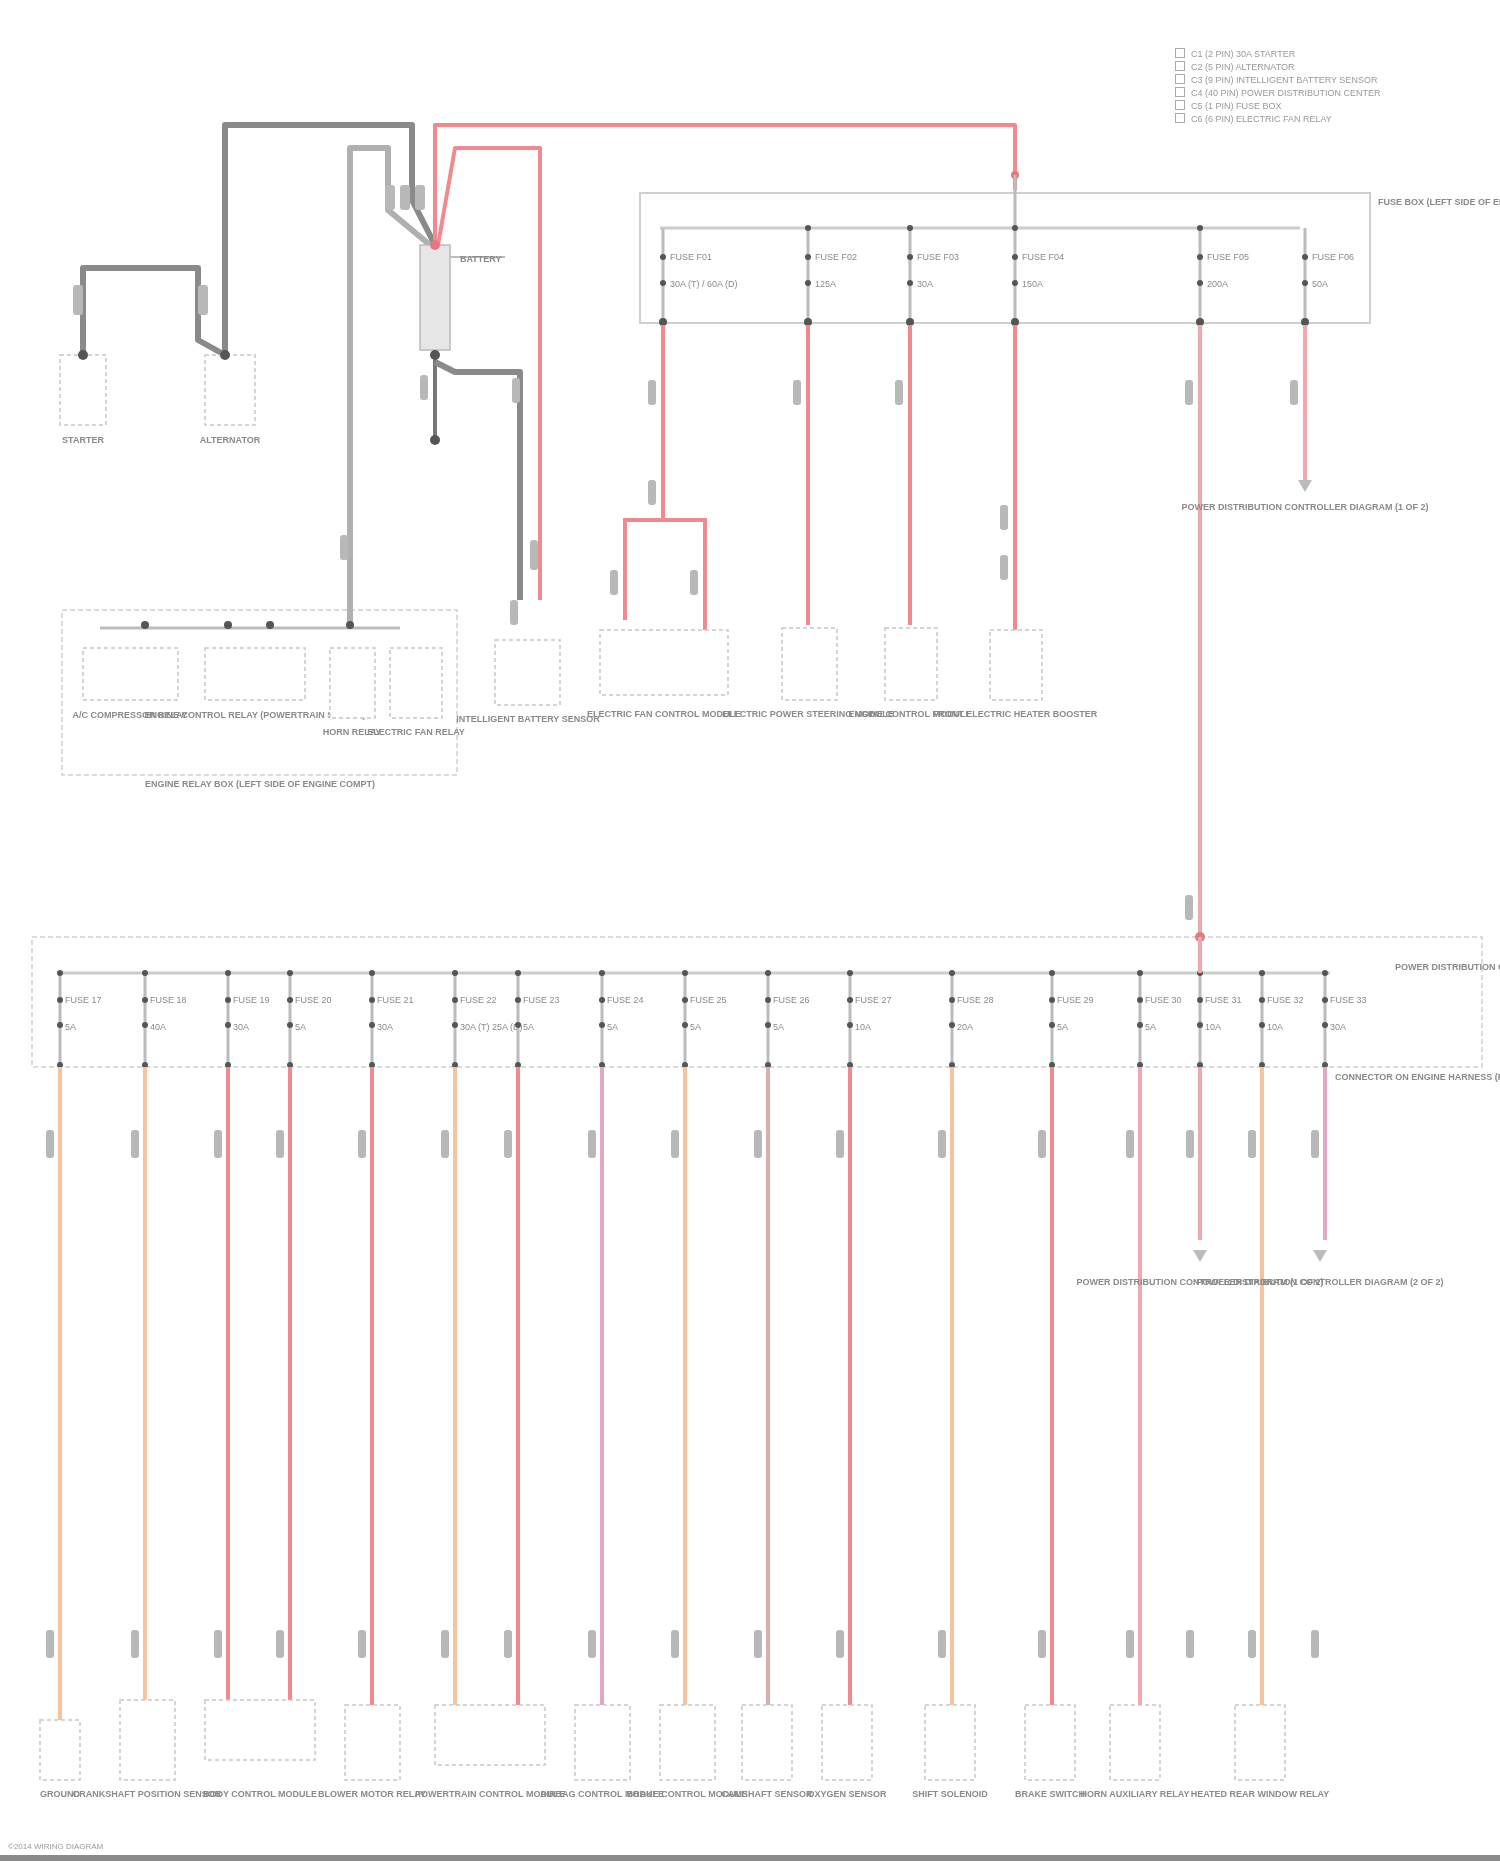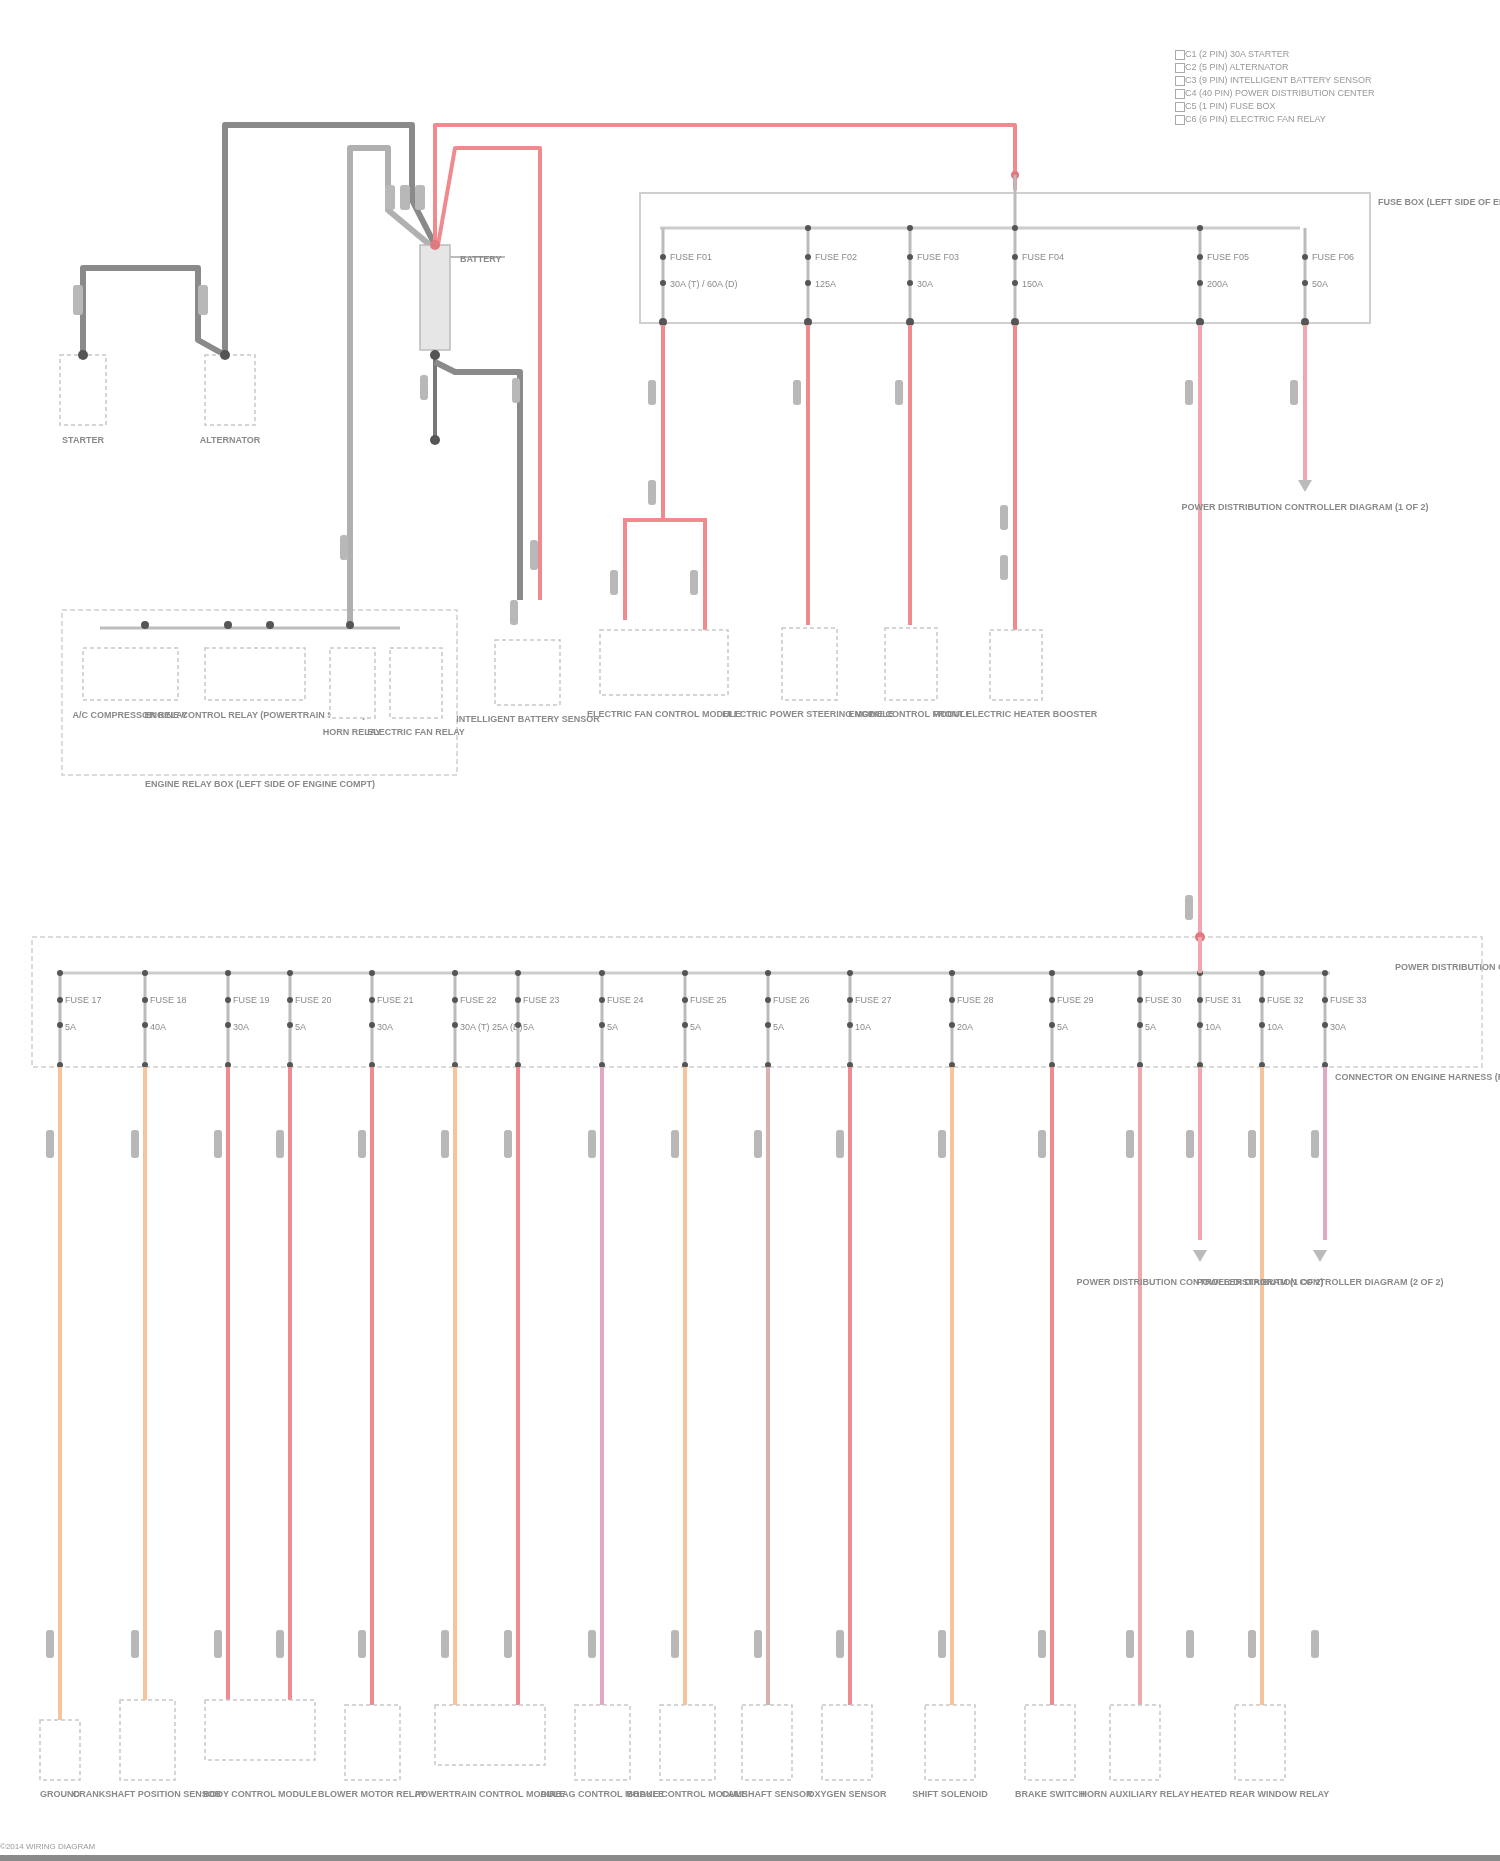--- a/index.html
+++ b/index.html
@@ -5,23 +5,23 @@
   html,body{margin:0;padding:0;background:#fff;}
   body{width:1500px;height:1861px;position:relative;overflow:hidden;font-family:"Liberation Sans",sans-serif;color:#777;}
   #diagram{position:absolute;left:0;top:0;width:1500px;height:1861px;}
   .lbl{font-family:"Liberation Sans",sans-serif;font-size:9px;fill:#8a8a8a;}
   .lbl-b{font-family:"Liberation Sans",sans-serif;font-size:9px;fill:#8a8a8a;font-weight:bold;}
   .box{fill:#fff;stroke:#c8c8c8;stroke-width:1.5;stroke-dasharray:4 3;}
   .frame{fill:none;stroke:#cfcfcf;stroke-width:2;}
   .frame-d{fill:none;stroke:#d0d0d0;stroke-width:1.5;stroke-dasharray:5 3;}
   .dot{fill:#555;}
   .bottombar{position:absolute;left:0;bottom:0;width:1500px;height:6px;background:#8a8a8a;}
-  .footer-note{position:absolute;left:0;bottom:10px;font-size:8px;color:#999;}
+  .footer-note{position:absolute;left:8px;bottom:10px;font-size:8px;color:#999;}
   .legend{position:absolute;left:1175px;top:48px;font-size:9px;color:#999;line-height:13px;}
-  .legend div{display:flex;align-items:center;}
+  .legend div{display:flex;gap:6px;}
   .legend .sw{width:8px;height:8px;border:1px solid #aaa;}
 </style>
 </head>
 <body>
 
 <div class="legend">
   <div>
       <span class="sw"></span>
       <span>C1 (2 PIN) 30A STARTER</span>
     </div>

